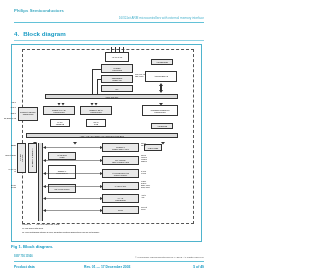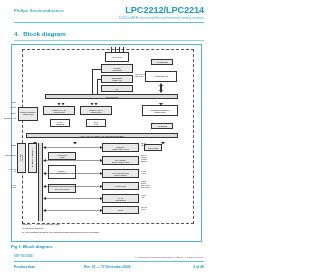--- a/index.html
+++ b/index.html
@@ -229,21 +229,20 @@
     font-weight: bold;
     color: #1b9cc4;
     white-space: nowrap;
   }
 </style>
 </head>
 <body>
 
 <div class="page-header">
   <div class="hdr-company">Philips Semiconductors</div>
-  <div class="hdr-part">LPC2212/LPC2214</div>
   <div class="hdr-sub">16/32-bit ARM microcontrollers with external memory interface</div>
   <div class="hdr-rule"></div>
 </div>
 
 <div class="section-title">
   <span class="num">4.</span><span>Block diagram</span>
 </div>
 <div class="title-rule"></div>
 
 <div class="figure-box">

